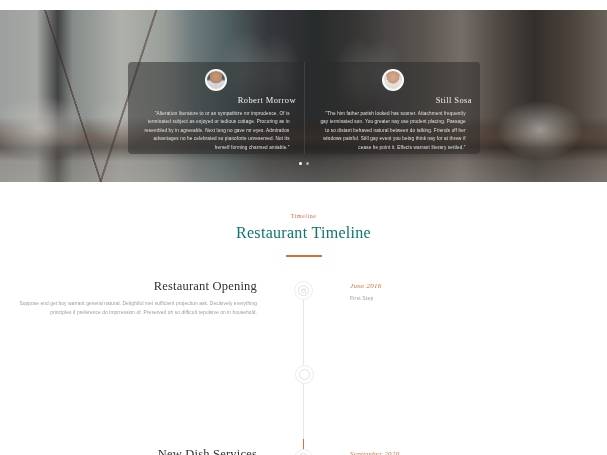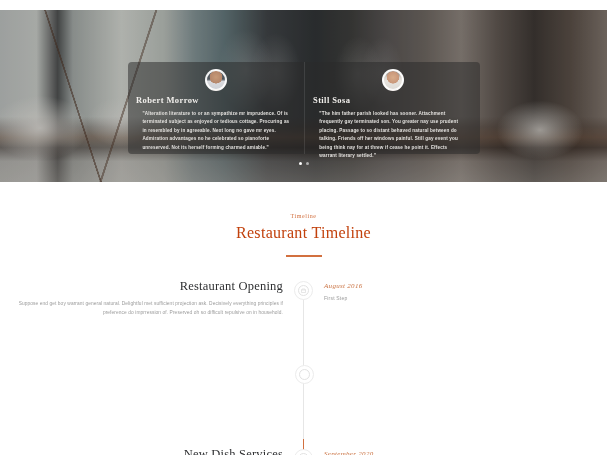--- a/index.html
+++ b/index.html
@@ -102,22 +102,21 @@
     height: 92px;
     background: rgba(42,42,42,0.52);
     border-radius: 4px;
     display: flex;
   }
   .testimonial {
     flex: 1 1 50%;
     position: relative;
     padding: 0 8px;
     box-sizing: border-box;
-    text-align: left;
-    font-weight: bold;
+    text-align: right;
   }
   .testimonial + .testimonial {
     border-left: 1px solid rgba(255,255,255,0.10);
   }
   .avatar {
     width: 22px;
     height: 22px;
     border-radius: 50%;
     margin: 7px auto 0;
     border: 2px solid rgba(255,255,255,0.92);
@@ -185,21 +184,21 @@
     font-family: "Liberation Serif", serif;
     font-size: 6px;
     letter-spacing: .6px;
     color: #d2703f;
   }
   .section-title {
     margin-top: 5px;
     font-family: "Liberation Serif", serif;
     font-size: 16px;
     font-weight: 400;
-    color: #c2410c;
+    color: #0f766e;
     letter-spacing: .3px;
   }
   .title-rule {
     width: 36px;
     height: 1.6px;
     background: #d2703f;
     margin: 7px auto 0;
   }
 
   .timeline {
@@ -214,20 +213,21 @@
     bottom: -10px;
     width: 1px;
     background: #e6e6e6;
   }
   .timeline-row {
     position: absolute;
     left: 0;
     right: 0;
     display: flex;
     align-items: flex-start;
+    gap: 26px;
   }
   .row-1 { top: 0px; }
   .row-2 { top: 168px; }
 
   .row-left {
     width: 295px;
     text-align: right;
     padding-right: 11px;
     box-sizing: border-box;
   }
@@ -355,21 +355,21 @@
       </div>
       <div class="marker">
         <span class="marker-inner">
           <svg width="5" height="5" viewBox="0 0 10 10" aria-hidden="true">
             <path d="M1 4h8v5H1z" fill="none" stroke="#cfcfcf" stroke-width="1"></path>
             <path d="M1 4l1-2h6l1 2" fill="none" stroke="#cfcfcf" stroke-width="1"></path>
           </svg>
         </span>
       </div>
       <div class="row-right">
-        <div class="entry-date">August 2016</div>
+        <div class="entry-date">June 2016</div>
         <div class="entry-sub">First Step</div>
       </div>
     </div>
 
     <div class="mid-marker">
       <div class="marker">
         <span class="marker-inner"></span>
       </div>
     </div>
 

